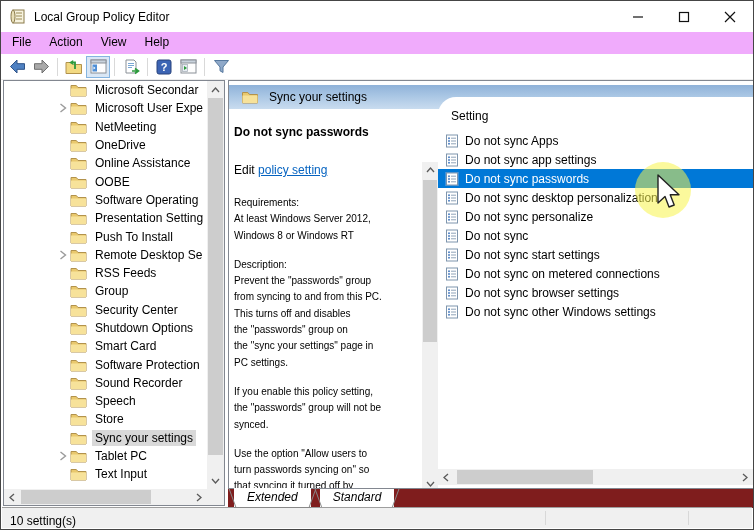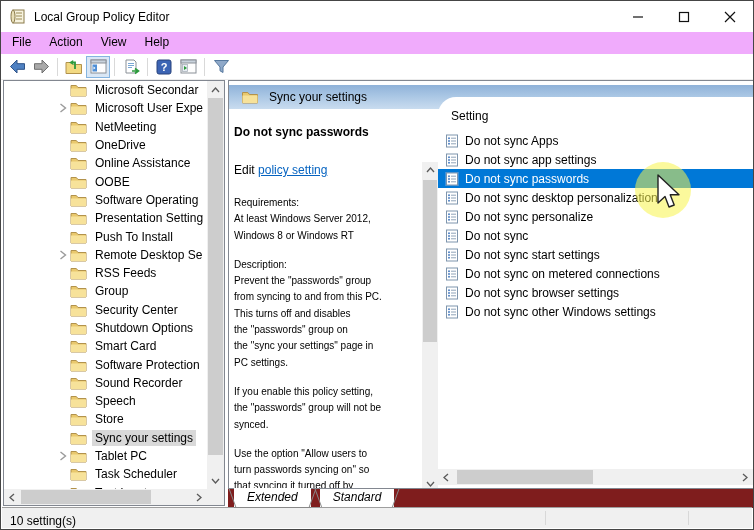--- a/index.html
+++ b/index.html
@@ -511,34 +511,20 @@
           </span>
           <span class="tree-folder">
             <svg width="17" height="14" viewBox="0 0 17 14">
               <path d="M1 3 L1 13 L16 13 L16 4.5 L8 4.5 L6.3 2.5 L1 2.5 Z" fill="#e9c86d" stroke="#b2924c" stroke-width="1"></path>
               <path d="M1 5.5 L16 5.5 L16 13 L1 13 Z" fill="#f7e29a"></path>
             </svg>
           </span>
           <span class="tree-label">Tablet PC</span>
         </div>
 
-        <div class="tree-row">
-          <span class="twisty">
-            <svg width="8" height="10" viewBox="0 0 8 10">
-              <path d="M1.5 1 L6.5 5 L1.5 9" fill="none" stroke="#9a9a9a" stroke-width="1.4"></path>
-            </svg>
-          </span>
-          <span class="tree-folder">
-            <svg width="17" height="14" viewBox="0 0 17 14">
-              <path d="M1 3 L1 13 L16 13 L16 4.5 L8 4.5 L6.3 2.5 L1 2.5 Z" fill="#e9c86d" stroke="#b2924c" stroke-width="1"></path>
-              <path d="M1 5.5 L16 5.5 L16 13 L1 13 Z" fill="#f7e29a"></path>
-            </svg>
-          </span>
-          <span class="tree-label">Task Scheduler</span>
-        </div>
 
         <div class="tree-row partial">
           <span class="twisty">
             <svg width="8" height="10" viewBox="0 0 8 10">
               <path d="M1.5 1 L6.5 5 L1.5 9" fill="none" stroke="#9a9a9a" stroke-width="1.4"></path>
             </svg>
           </span>
           <span class="tree-folder">
             <svg width="17" height="14" viewBox="0 0 17 14">
               <path d="M1 3 L1 13 L16 13 L16 4.5 L8 4.5 L6.3 2.5 L1 2.5 Z" fill="#e9c86d" stroke="#b2924c" stroke-width="1"></path>

